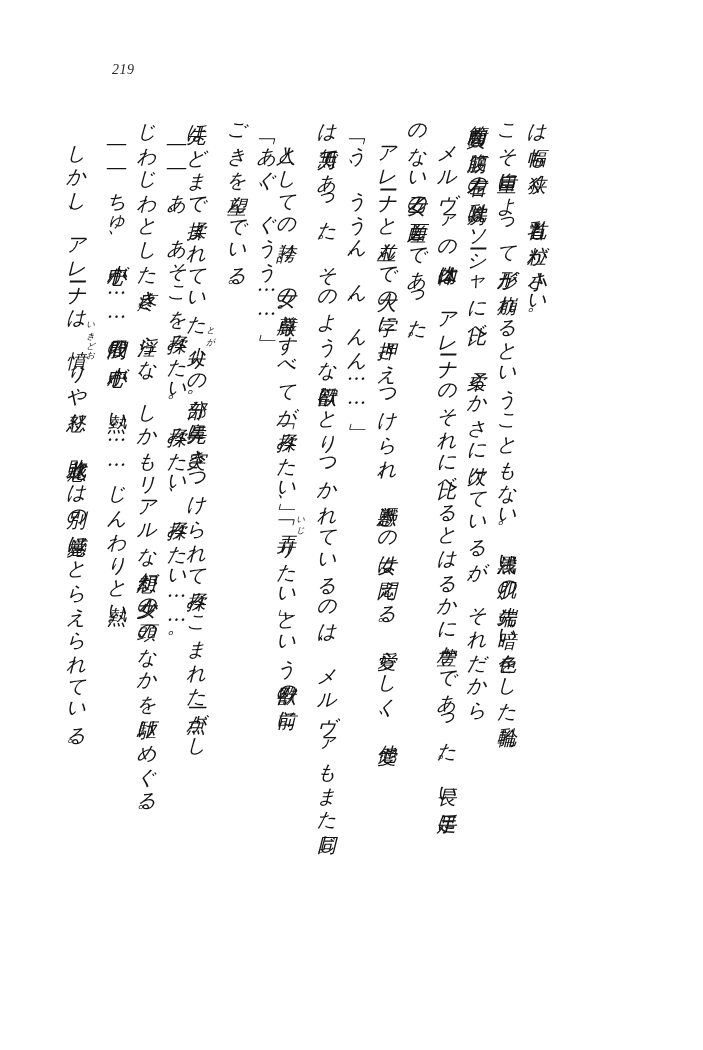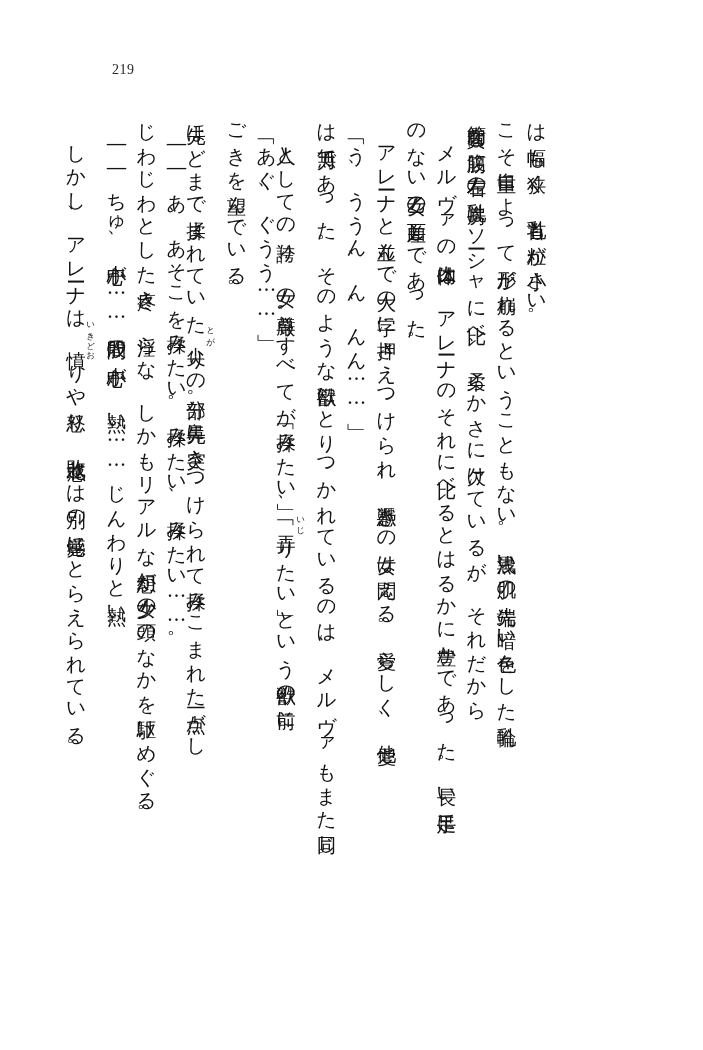--- a/index.html
+++ b/index.html
@@ -12,20 +12,21 @@
     height: 1050px;
     overflow: hidden;
     font-family: "DejaVu Serif", serif;
     color: #1a1a1a;
   }
   #page {
     position: relative;
     width: 703px;
     height: 1050px;
     background: #ffffff;
+    font-style: italic;
   }
   #page-number {
     position: absolute;
     top: 62px;
     left: 112px;
     font-size: 14px;
     letter-spacing: 0.5px;
     color: #262626;
     font-family: "Liberation Serif", serif;
   }

